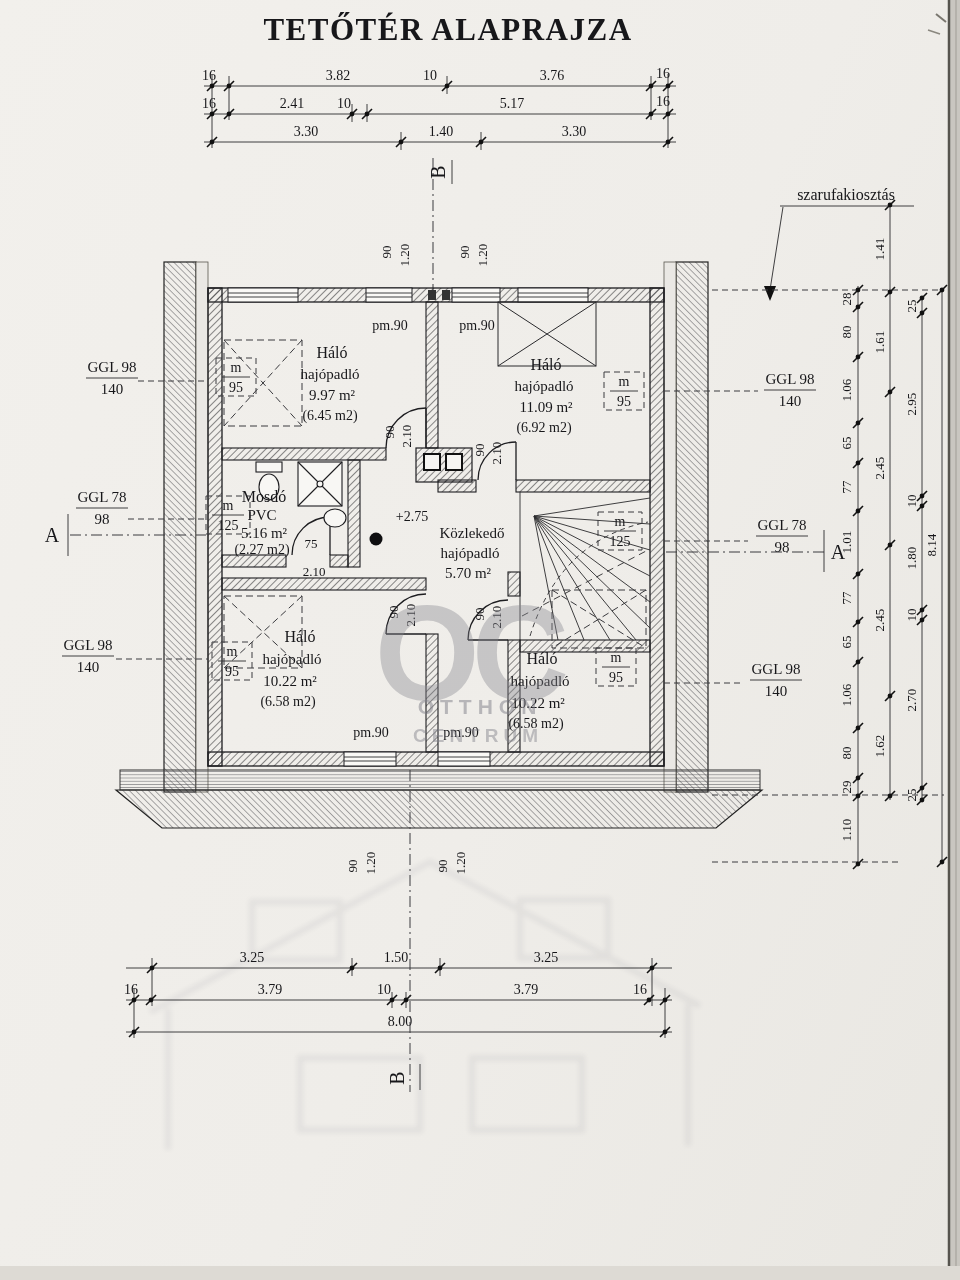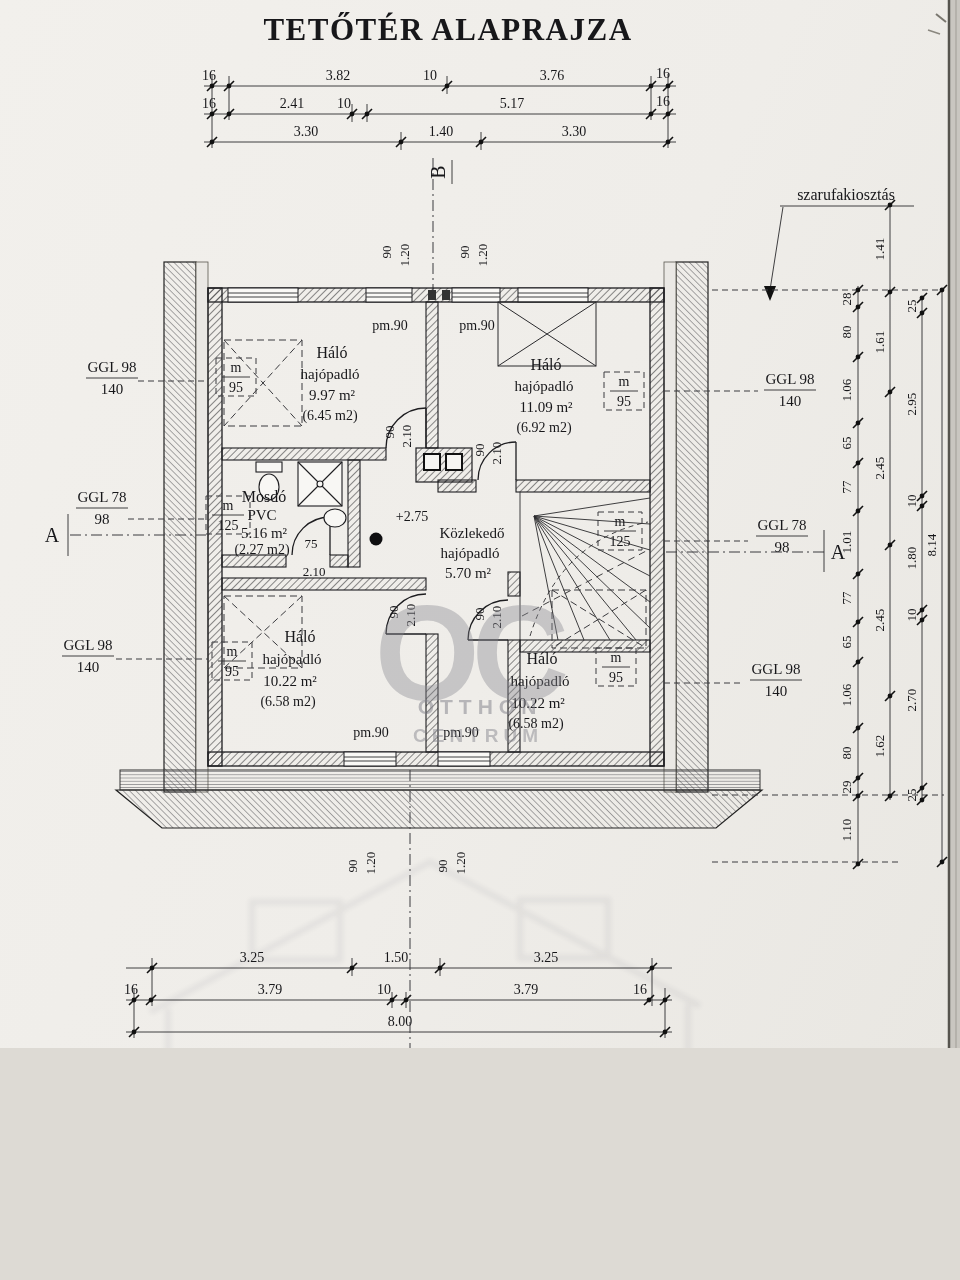--- a/index.html
+++ b/index.html
@@ -1,17 +1,17 @@
 <!DOCTYPE html>
 <html><head>
 <meta charset="utf-8">
 <style>
   html,body{margin:0;padding:0;background:#dddad4;}
   .page{
-    position:relative;width:960px;height:1048px;overflow:hidden;
+    position:relative;width:960px;height:1266px;overflow:hidden;
     background:linear-gradient(115deg,#f2f0ec 0%,#efede9 55%,#e9e7e2 100%);
     font-family:"Liberation Serif","DejaVu Serif",serif;
   }
   svg{position:absolute;left:0;top:0;}
   svg text{font-family:"Liberation Serif","DejaVu Serif",serif;fill:#17171a;}
   .title{font-size:31px;font-weight:bold;letter-spacing:1.5px;text-anchor:middle;}
   .t13{font-size:13px;text-anchor:middle;}
   .t14{font-size:14px;text-anchor:middle;}
   .t15{font-size:15px;text-anchor:middle;}
   .t16{font-size:16px;text-anchor:middle;}

